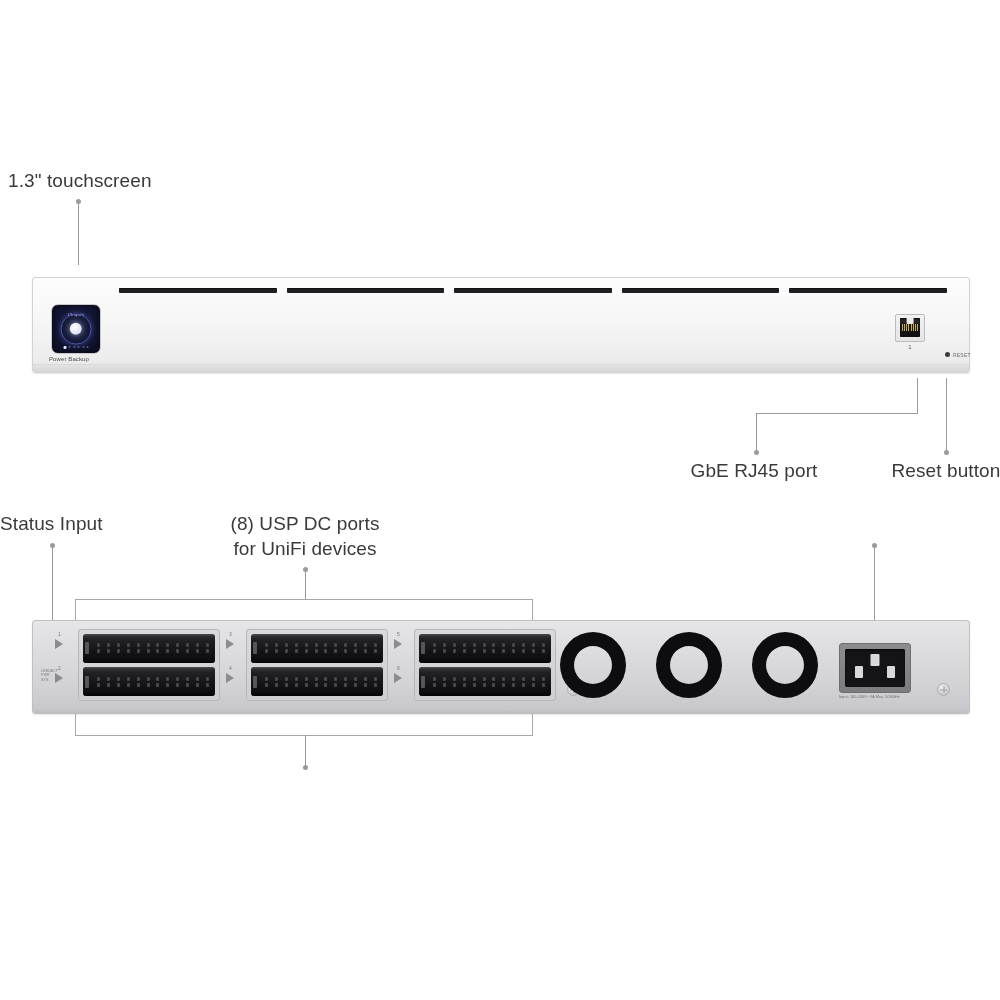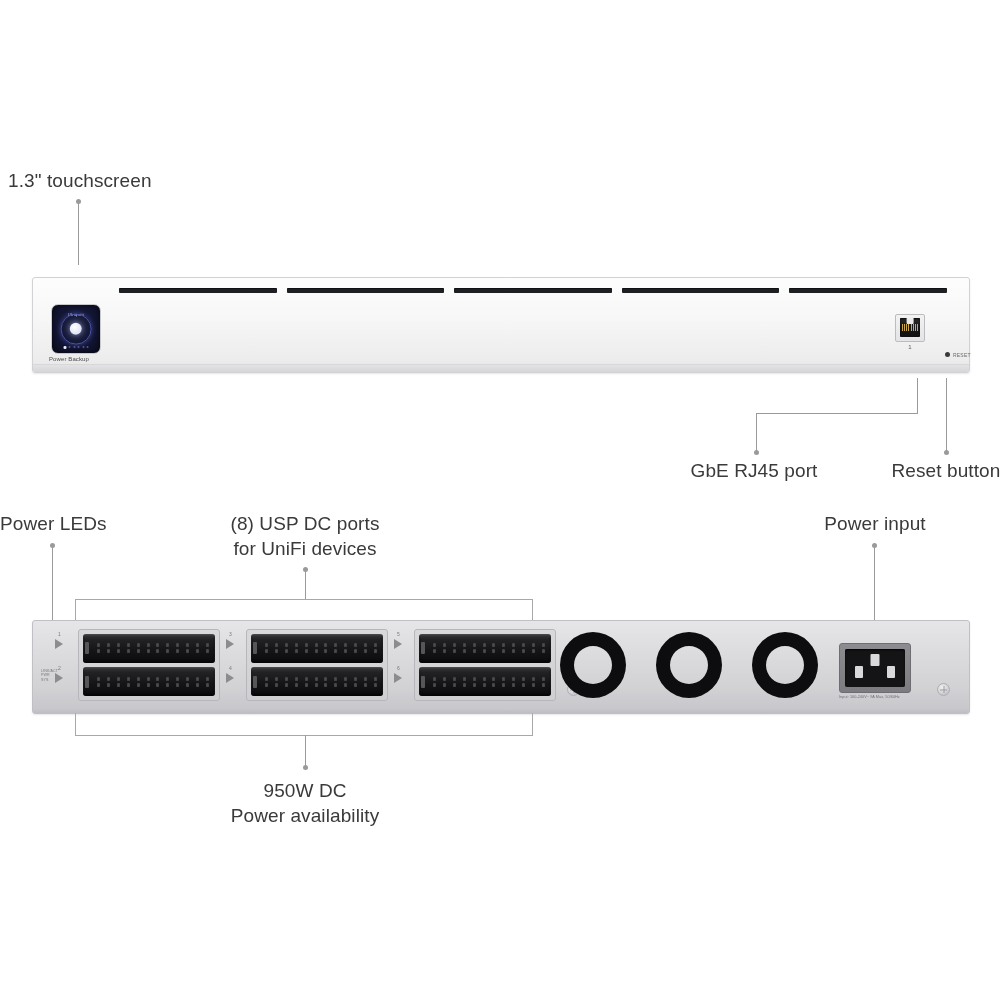--- a/index.html
+++ b/index.html
@@ -428,31 +428,30 @@
   <div class="lead-dot" style="left:754px; top:450px;"></div>
   <div class="lead-v" style="left:756px; top:413px; height:39px;"></div>
   <div class="lead-h" style="left:756px; top:413px; width:162px;"></div>
   <div class="lead-v" style="left:917px; top:378px; height:36px;"></div>
   <div class="callout ctr" style="left:654px; top:458px; width:200px;text-align:center;">GbE RJ45 port</div>
 
   <div class="lead-dot" style="left:944px; top:450px;"></div>
   <div class="lead-v" style="left:946px; top:378px; height:74px;"></div>
   <div class="callout ctr" style="left:858px; top:458px; width:176px;">Reset button</div>
 
-  <div class="callout lft" style="left:0px; top:511px;">Power LEDs</div>
+  <div class="callout lft" style="left:0px; top:511px;">Status Input</div>
   <div class="lead-dot" style="left:50px; top:543px;"></div>
   <div class="lead-v" style="left:52px; top:547px; height:73px;"></div>
 
   <div class="callout ctr" style="left:180px; top:511px; width:250px;">(8) USP DC ports
 for UniFi devices</div>
   <div class="lead-dot" style="left:303px; top:567px;"></div>
   <div class="lead-v" style="left:305px; top:571px; height:29px;"></div>
   <div class="bracket" style="left:75px; top:599px; width:456px; height:22px;"></div>
 
-  <div class="callout ctr" style="left:775px; top:511px; width:200px;">Power input</div>
   <div class="lead-dot" style="left:872px; top:543px;"></div>
   <div class="lead-v" style="left:874px; top:547px; height:73px;"></div>
 
   <div class="rear-panel" style="left:32px; top:620px; width:936px; height:92px;">
 
     <div class="screw" style="left:54px; top:62px;"></div>
     <div class="screw" style="left:534px; top:62px;"></div>
     <div class="screw" style="left:904px; top:62px;"></div>
 
     <div class="led-legend" style="left:8px; top:48px;">LINK/ACT
@@ -720,16 +719,14 @@
       </div>
     </div>
     <div class="iec-text" style="left:806px; top:74px;">Input: 100-240V~ 9A Max, 50/60Hz</div>
 
     <div class="rear-lip"></div>
   </div>
 
   <div class="bracket" style="left:75px; top:713px; width:456px; height:22px; border-top:none; border-bottom:1px solid #a8a8a8;"></div>
   <div class="lead-v" style="left:305px; top:735px; height:33px;"></div>
   <div class="lead-dot" style="left:303px; top:765px;"></div>
-  <div class="callout ctr" style="left:180px; top:778px; width:250px;">950W DC
-Power availability</div>
 
 </div>
 
 </body></html>

